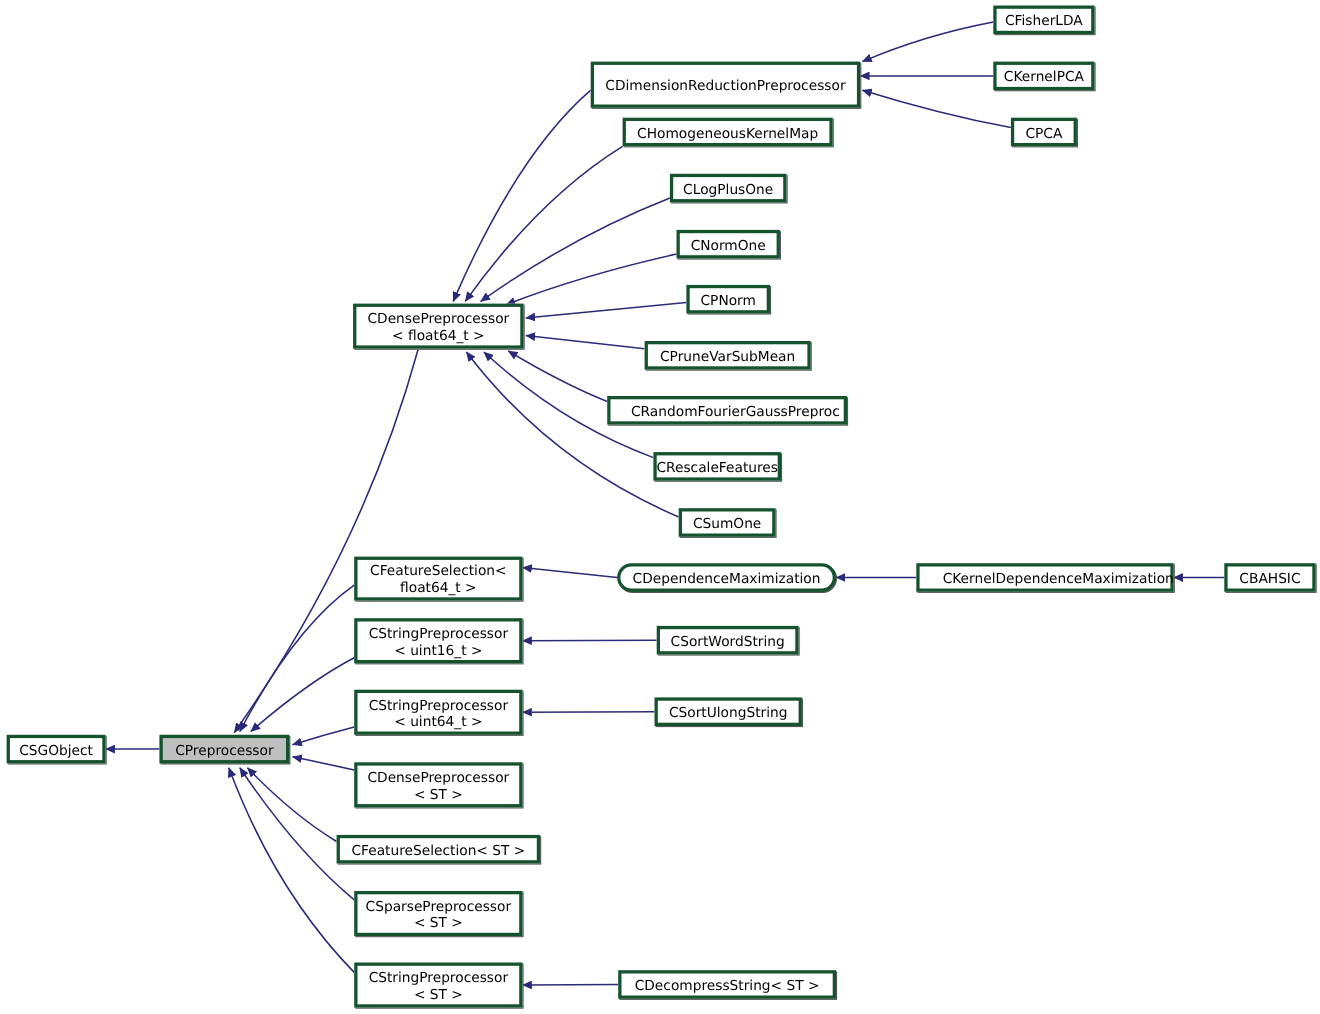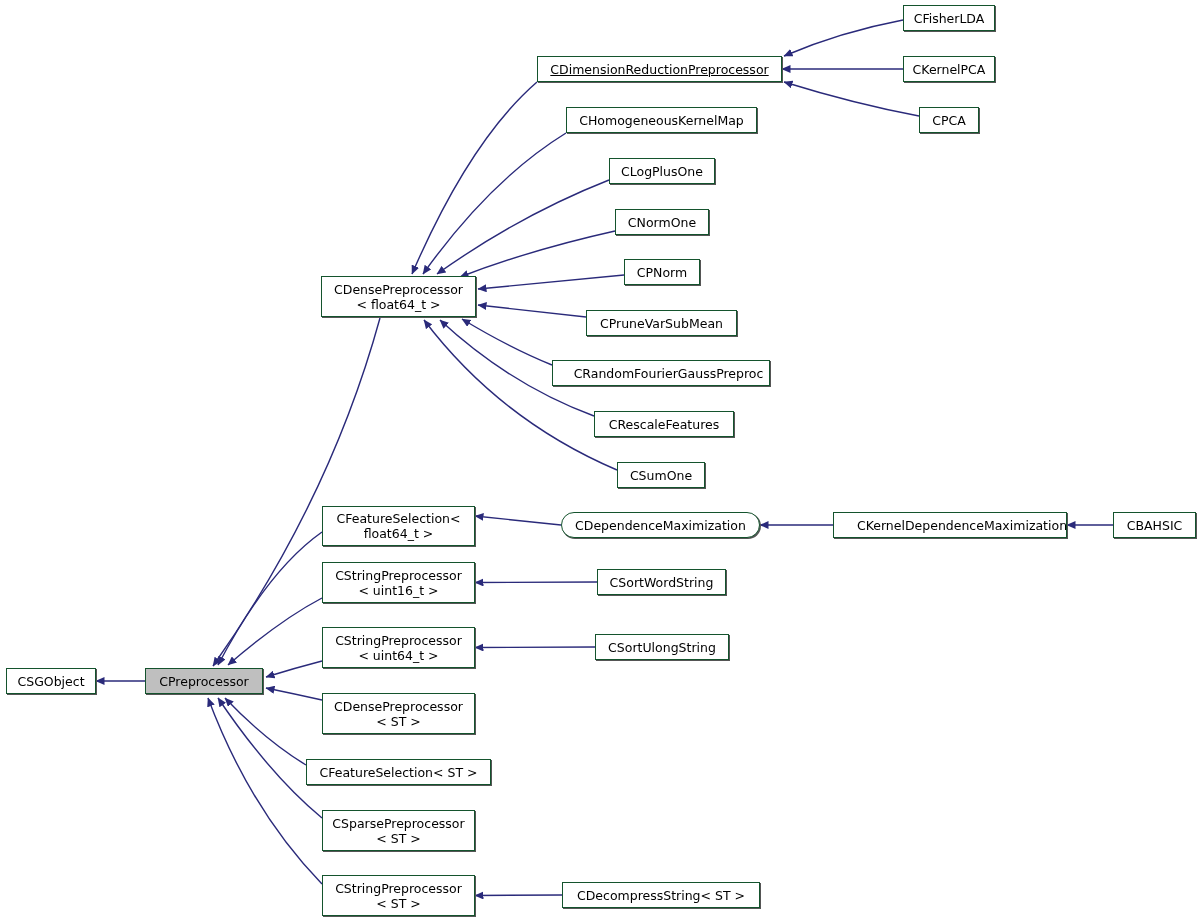--- a/index.html
+++ b/index.html
@@ -20,21 +20,21 @@
     position: absolute;
     left: 0;
     top: 0;
     width: 1200px;
     height: 922px;
     pointer-events: none;
   }
   .node {
     position: absolute;
     box-sizing: border-box;
-    border: 1px solid #14532d;
+    border: 3px solid #14532d;
     background: #ffffff;
     color: #000000;
     display: flex;
     align-items: center;
     justify-content: center;
     text-align: center;
     font-size: 12.5px;
     line-height: 15px;
     letter-spacing: 0px;
     white-space: pre-line;
@@ -98,28 +98,28 @@
 &lt; uint16_t &gt;</span></div>
       <div class="node" style="left: 322px; top: 627px; width: 153px; height: 41px;"><span class="lbl">CStringPreprocessor
 &lt; uint64_t &gt;</span></div>
       <div class="node" style="left: 322px; top: 693px; width: 153px; height: 41px;"><span class="lbl">CDensePreprocessor
 &lt; ST &gt;</span></div>
       <div class="node" style="left: 306px; top: 759px; width: 185px; height: 26px;"><span class="lbl">CFeatureSelection&lt; ST &gt;</span></div>
       <div class="node" style="left: 322px; top: 810px; width: 153px; height: 41px;"><span class="lbl">CSparsePreprocessor
 &lt; ST &gt;</span></div>
       <div class="node" style="left: 322px; top: 875px; width: 153px; height: 41px;"><span class="lbl">CStringPreprocessor
 &lt; ST &gt;</span></div>
-      <div class="node" style="left: 537px; top: 56px; width: 245px; height: 26px; text-decoration: underline;"><span class="lbl">CDimensionReductionPreprocessor</span></div>
+      <div class="node" style="left: 537px; top: 56px; width: 245px; height: 42px;"><span class="lbl">CDimensionReductionPreprocessor</span></div>
       <div class="node" style="left: 566px; top: 107px; width: 191px; height: 26px;"><span class="lbl">CHomogeneousKernelMap</span></div>
       <div class="node" style="left: 609px; top: 158px; width: 106px; height: 26px;"><span class="lbl">CLogPlusOne</span></div>
       <div class="node" style="left: 615px; top: 209px; width: 94px; height: 26px;"><span class="lbl">CNormOne</span></div>
       <div class="node" style="left: 624px; top: 259px; width: 76px; height: 26px;"><span class="lbl">CPNorm</span></div>
       <div class="node" style="left: 586px; top: 310px; width: 151px; height: 26px;"><span class="lbl">CPruneVarSubMean</span></div>
       <div class="node" style="left: 552px; top: 360px; width: 218px; height: 26px; padding-left: 15px;"><span class="lbl">CRandomFourierGaussPreproc</span></div>
-      <div class="node" style="left: 594px; top: 411px; width: 140px; height: 26px;"><span class="lbl">CRescaleFeatures</span></div>
+      <div class="node" style="left: 594px; top: 411px; width: 116px; height: 26px;"><span class="lbl">CRescaleFeatures</span></div>
       <div class="node" style="left: 617px; top: 462px; width: 88px; height: 26px;"><span class="lbl">CSumOne</span></div>
       <div class="node" style="left: 561px; top: 512px; width: 199px; height: 26px; border-radius: 13px;"><span class="lbl">CDependenceMaximization</span></div>
       <div class="node" style="left: 597px; top: 569px; width: 129px; height: 26px;"><span class="lbl">CSortWordString</span></div>
       <div class="node" style="left: 595px; top: 634px; width: 134px; height: 26px;"><span class="lbl">CSortUlongString</span></div>
       <div class="node" style="left: 562px; top: 882px; width: 198px; height: 26px;"><span class="lbl">CDecompressString&lt; ST &gt;</span></div>
       <div class="node" style="left: 903px; top: 5px; width: 92px; height: 26px;"><span class="lbl">CFisherLDA</span></div>
       <div class="node" style="left: 903px; top: 56px; width: 92px; height: 26px;"><span class="lbl">CKernelPCA</span></div>
       <div class="node" style="left: 919px; top: 107px; width: 60px; height: 26px;"><span class="lbl">CPCA</span></div>
       <div class="node" style="left: 833px; top: 512px; width: 234px; height: 26px; padding-left: 24px;"><span class="lbl">CKernelDependenceMaximization</span></div>
       <div class="node" style="left: 1113px; top: 512px; width: 83px; height: 26px; text-align: right;"><span class="lbl">CBAHSIC</span></div>

